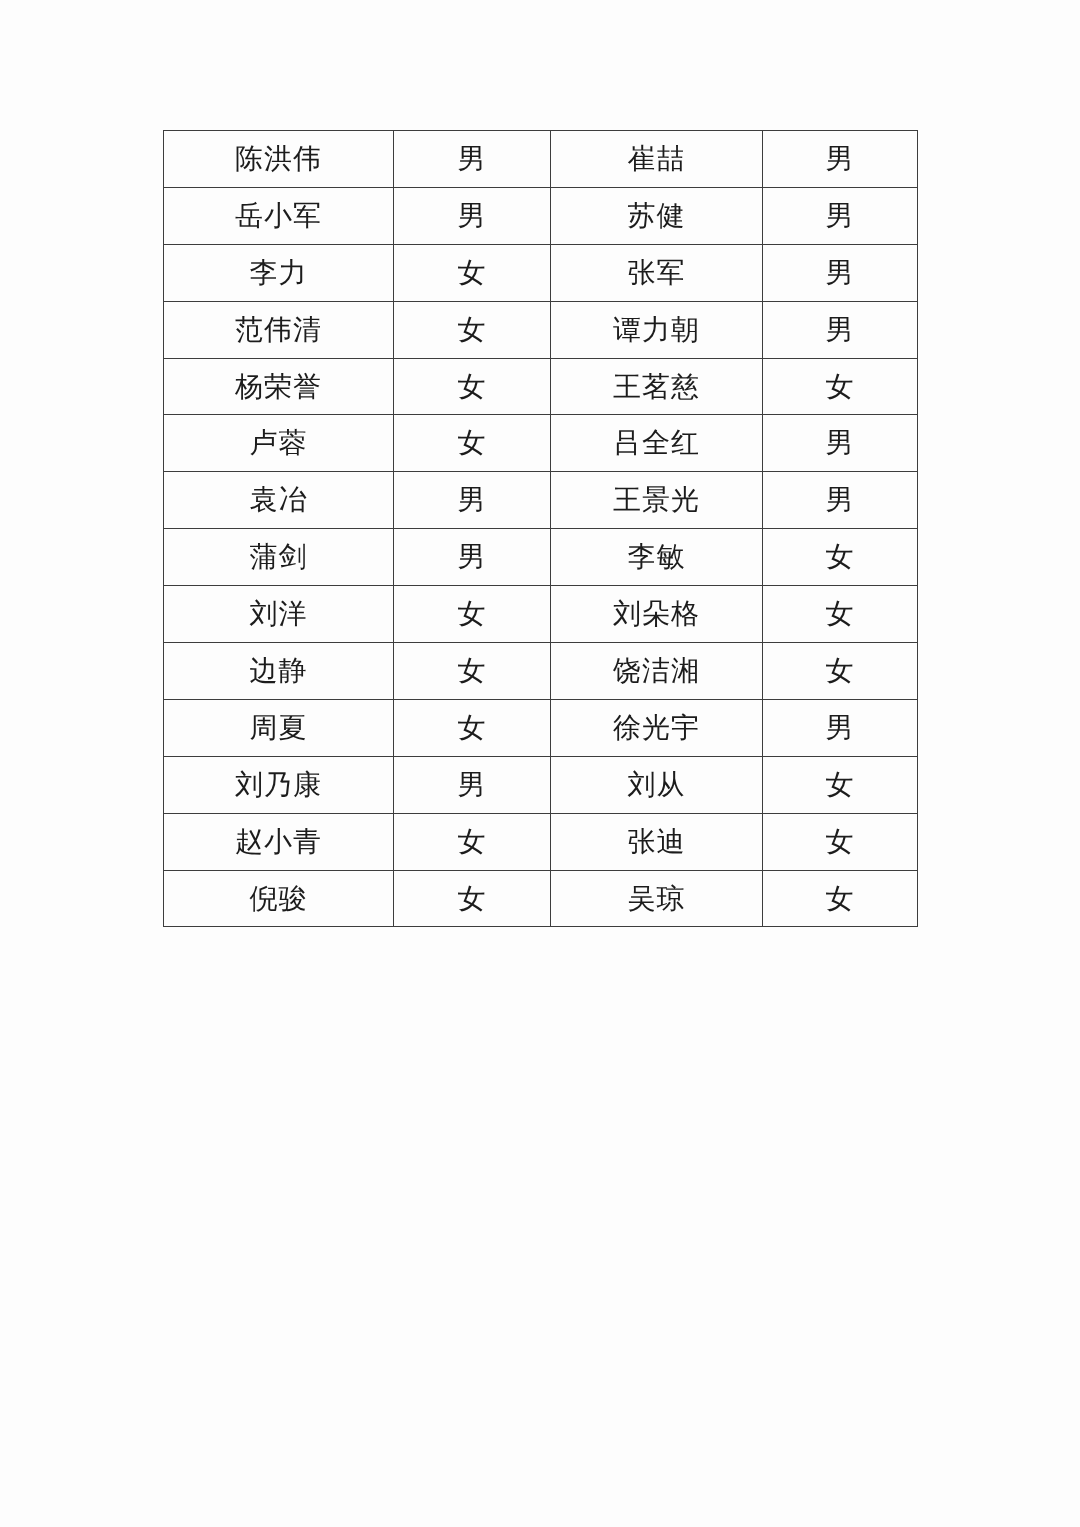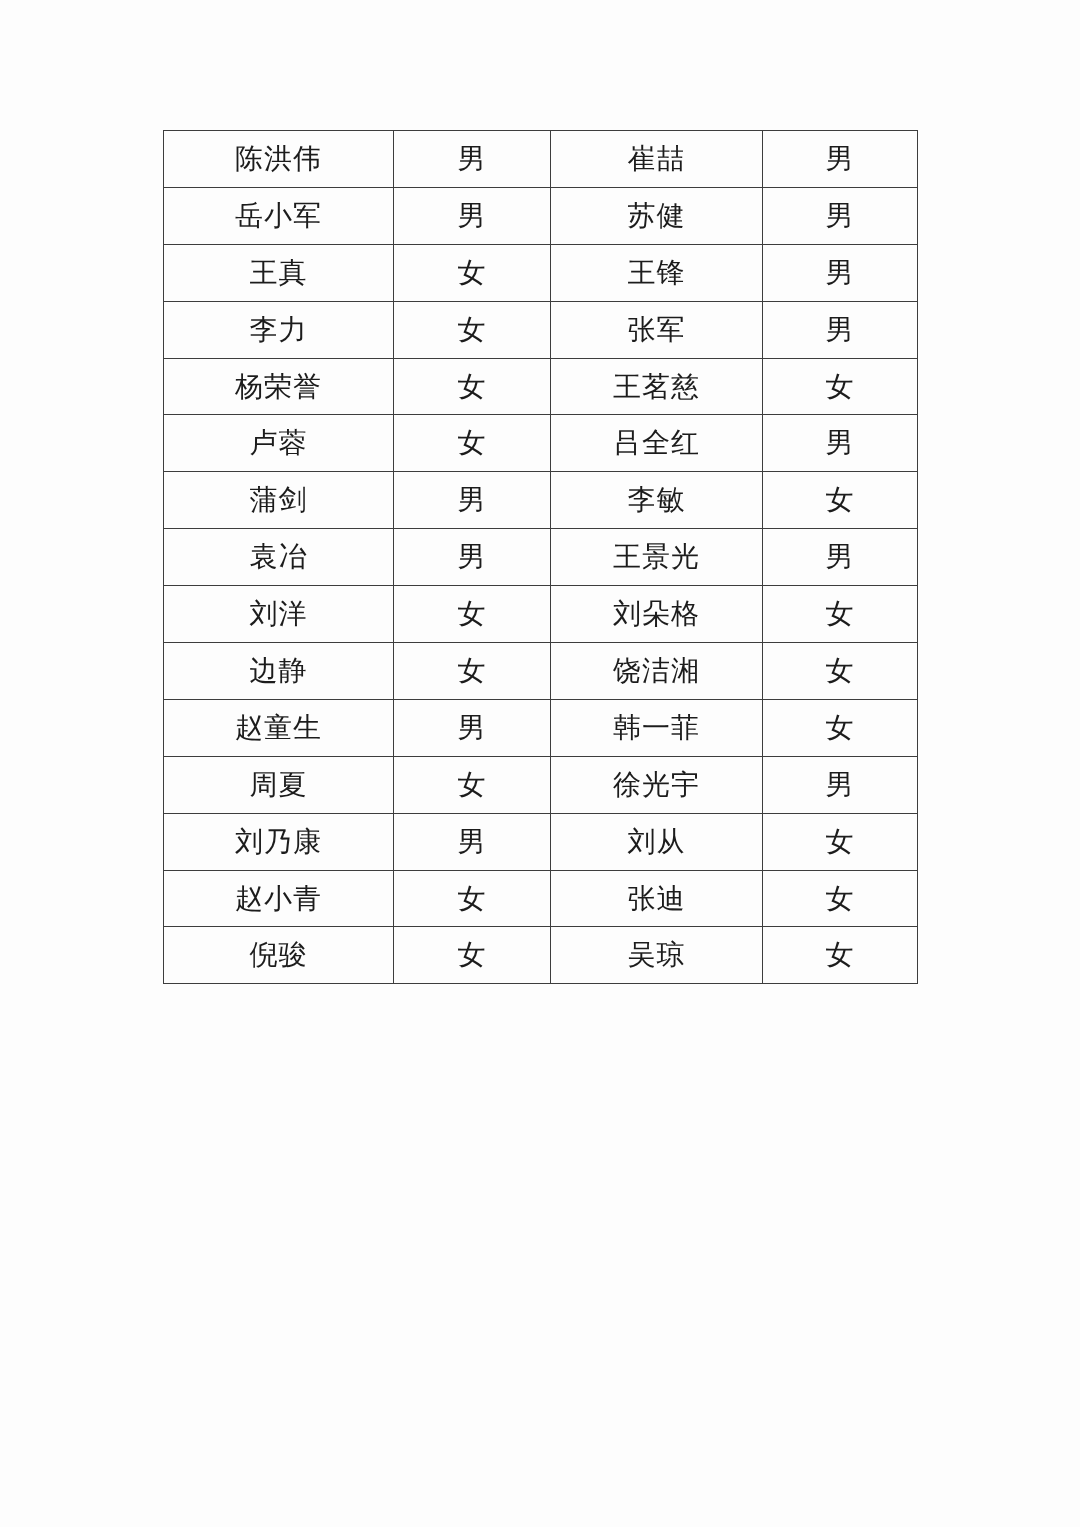--- a/index.html
+++ b/index.html
@@ -60,85 +60,79 @@
   </tr>
 
   <tr>
     <td>岳小军</td>
     <td>男</td>
     <td>苏健</td>
     <td>男</td>
   </tr>
 
 
-  <tr>
-    <td>王真</td>
-    <td>女</td>
-    <td>王锋</td>
-    <td>男</td>
-  </tr>
 
   <tr>
     <td>李力</td>
     <td>女</td>
     <td>张军</td>
     <td>男</td>
   </tr>
 
+  <tr>
+    <td>范伟清</td>
+    <td>女</td>
+    <td>谭力朝</td>
+    <td>男</td>
+  </tr>
 
   <tr>
     <td>杨荣誉</td>
     <td>女</td>
     <td>王茗慈</td>
     <td>女</td>
   </tr>
 
   <tr>
     <td>卢蓉</td>
     <td>女</td>
     <td>吕全红</td>
     <td>男</td>
   </tr>
 
   <tr>
+    <td>袁冶</td>
+    <td>男</td>
+    <td>王景光</td>
+    <td>男</td>
+  </tr>
+
+  <tr>
     <td>蒲剑</td>
     <td>男</td>
     <td>李敏</td>
     <td>女</td>
-  </tr>
-
-  <tr>
-    <td>袁冶</td>
-    <td>男</td>
-    <td>王景光</td>
-    <td>男</td>
   </tr>
 
   <tr>
     <td>刘洋</td>
     <td>女</td>
     <td>刘朵格</td>
     <td>女</td>
   </tr>
 
 
 
   <tr>
     <td>边静</td>
     <td>女</td>
     <td>饶洁湘</td>
     <td>女</td>
   </tr>
 
-  <tr>
-    <td>赵童生</td>
-    <td>男</td>
-    <td>韩一菲</td>
-    <td>女</td>
-  </tr>
 
   <tr>
     <td>周夏</td>
     <td>女</td>
     <td>徐光宇</td>
     <td>男</td>
   </tr>
 
 
 

